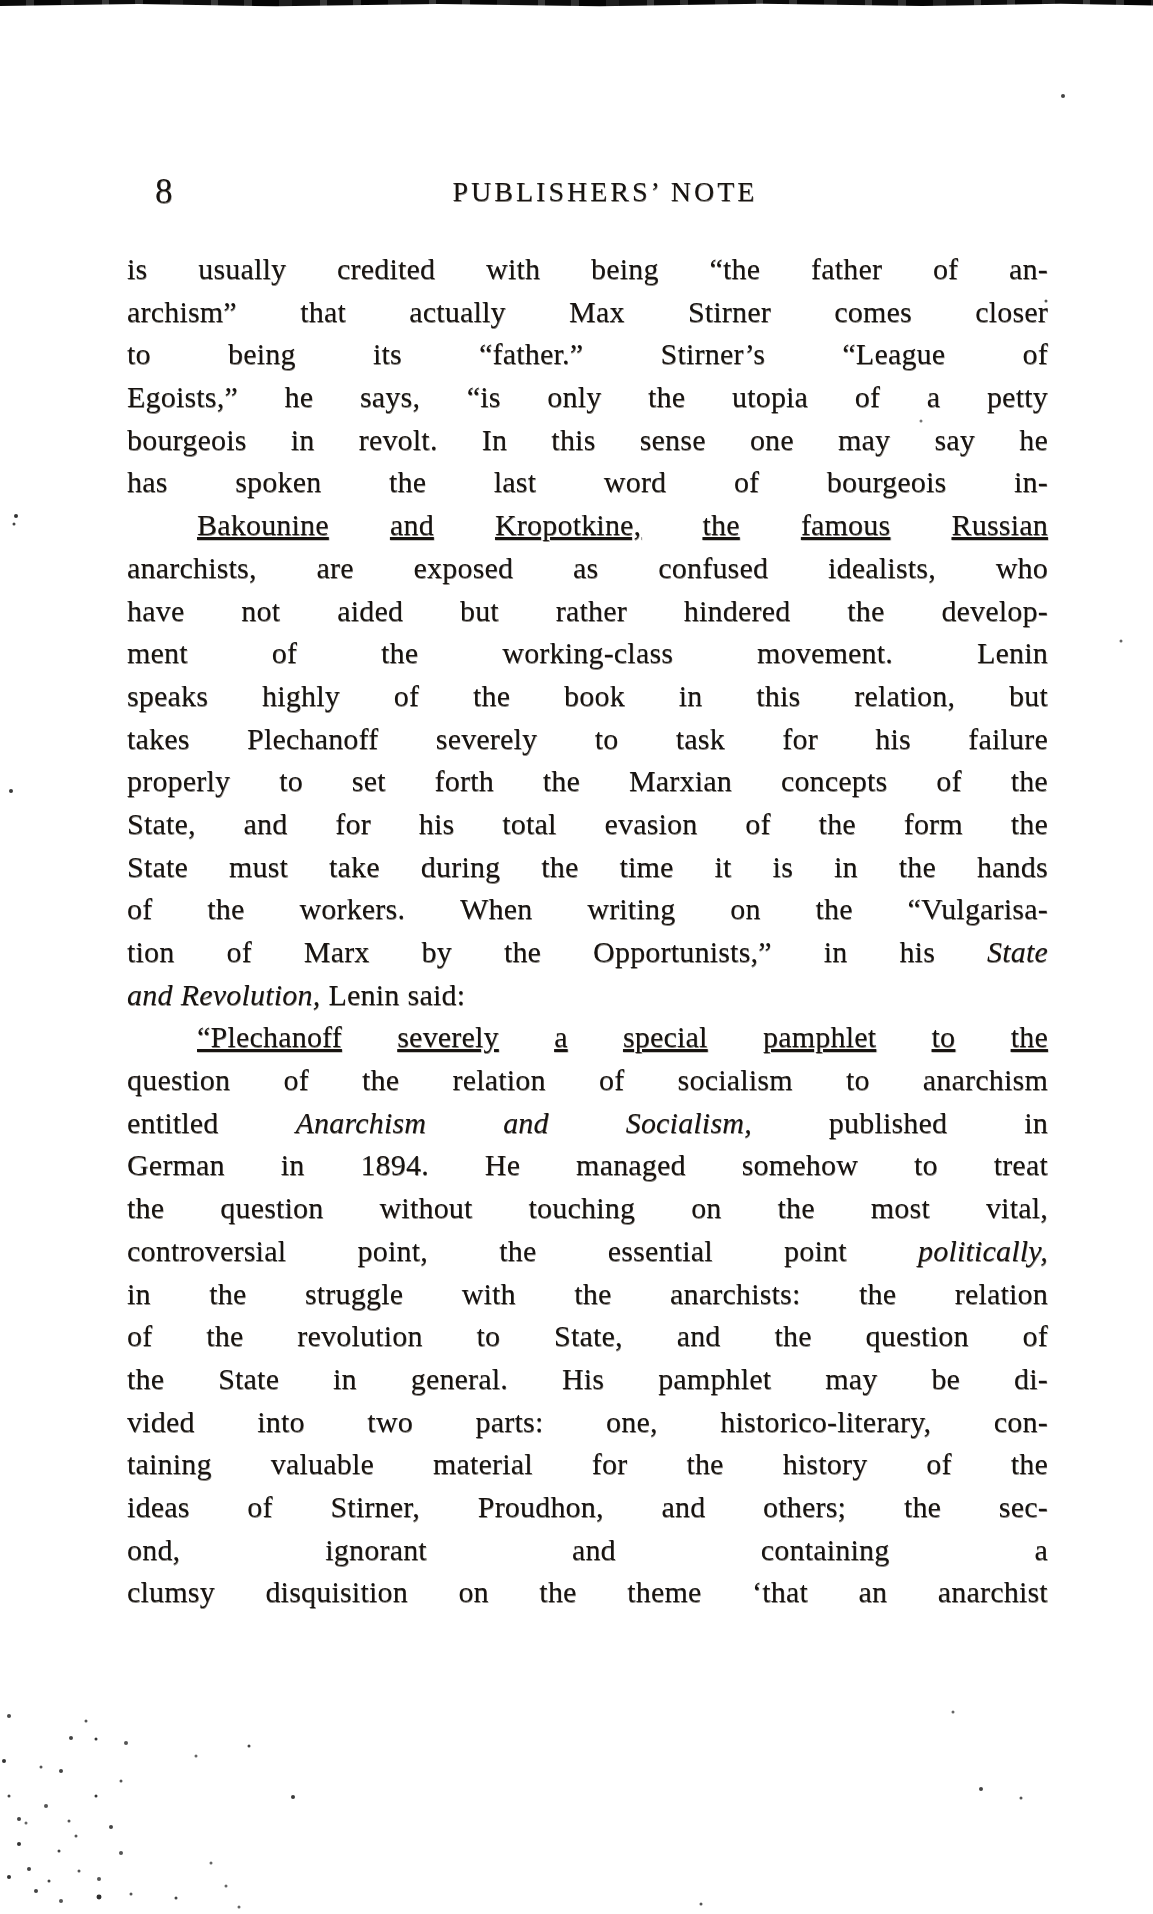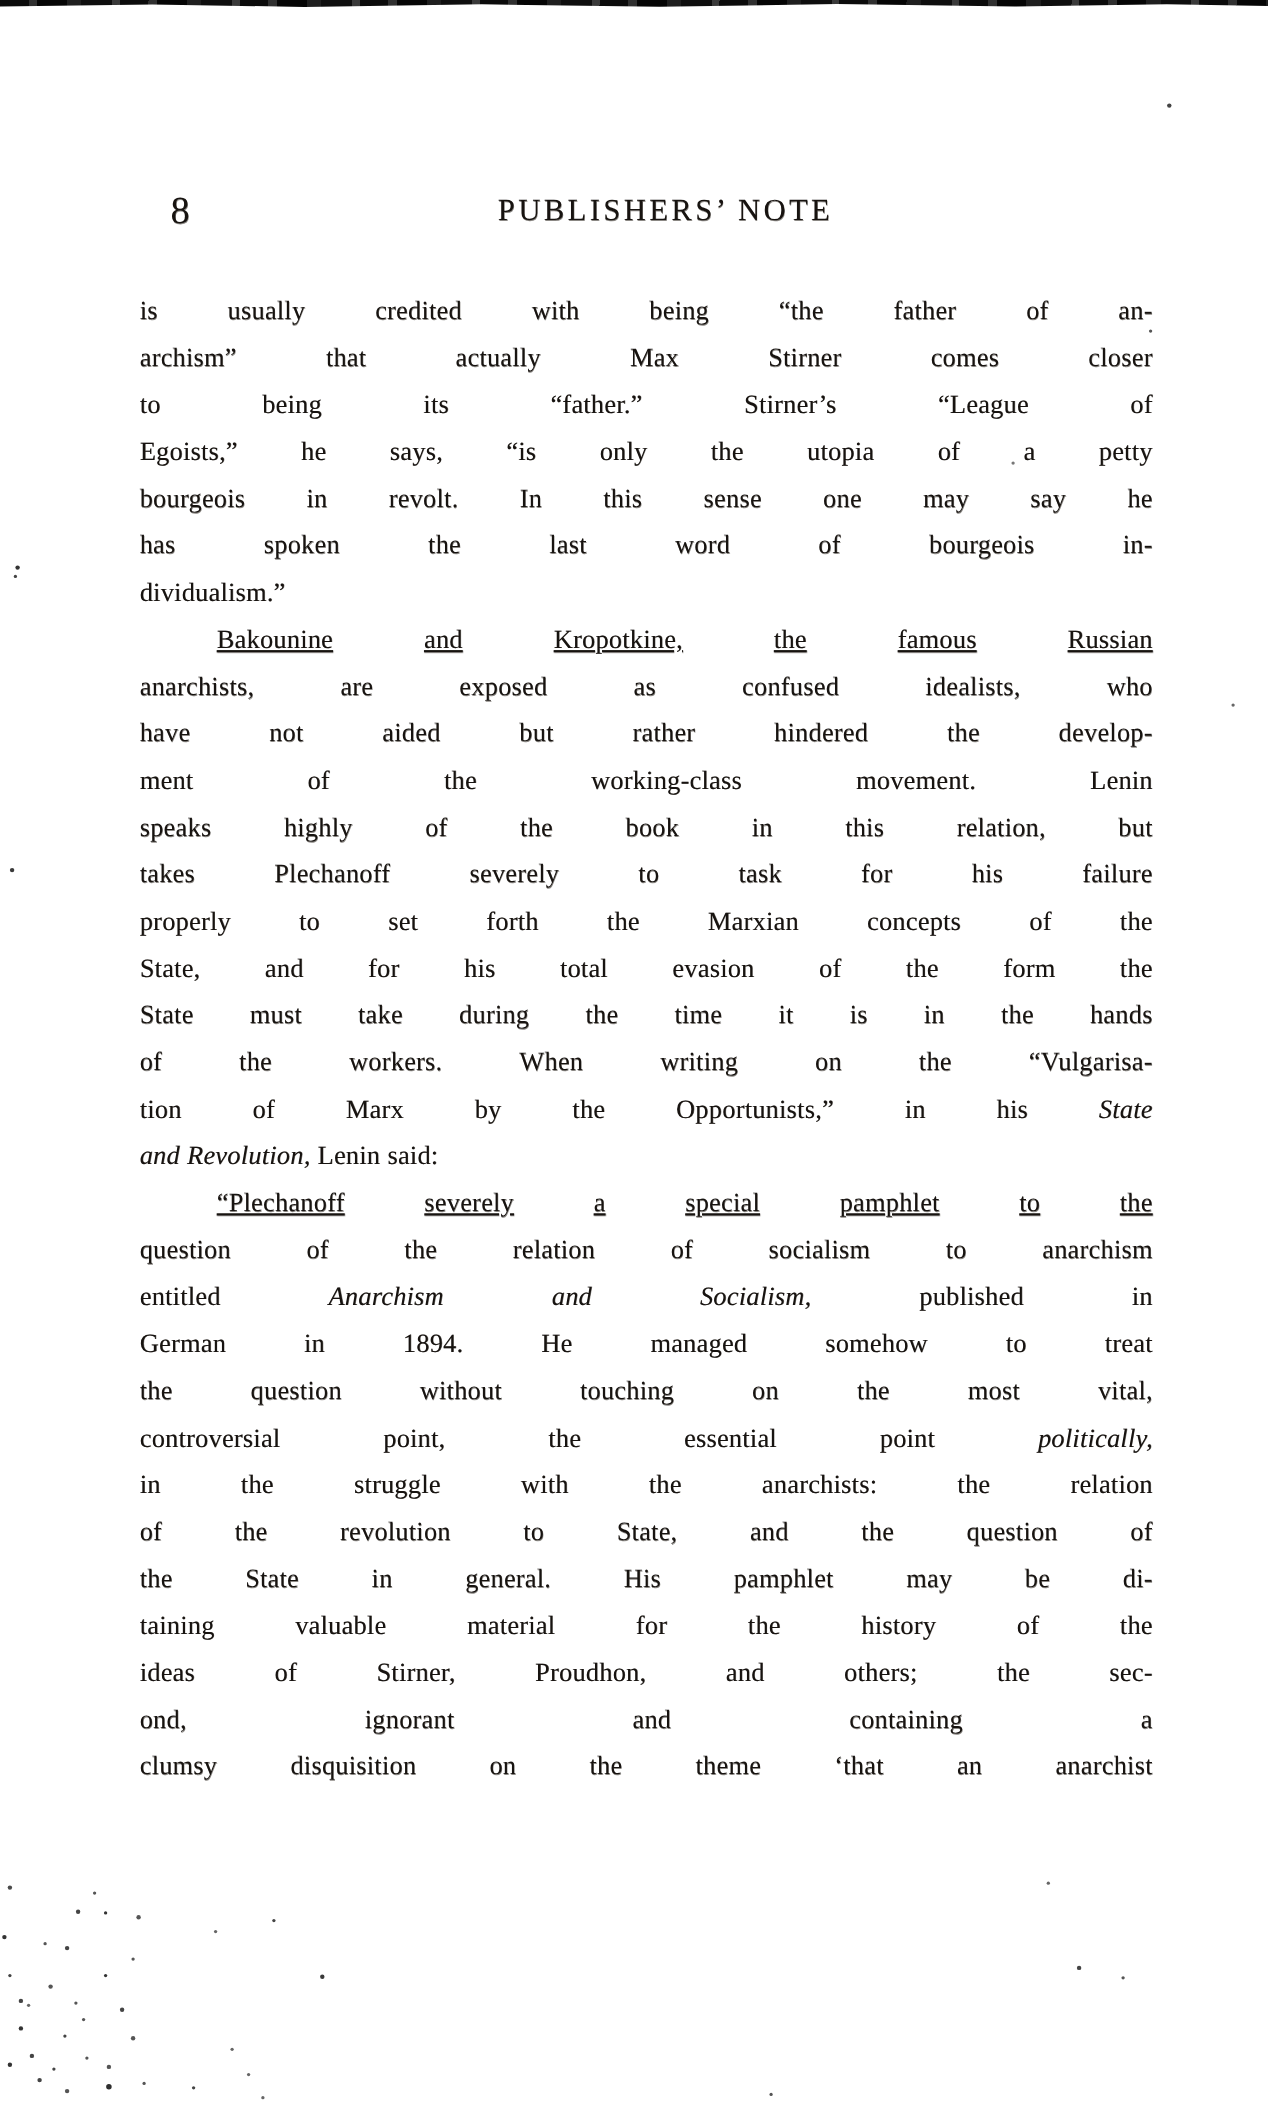--- a/index.html
+++ b/index.html
@@ -49,24 +49,24 @@
     left: 0;
     top: 6px;
     width: 1210px;
     text-align: center;
     font-size: 28px;
     letter-spacing: 3px;
     white-space: nowrap;
   }
   .page-body {
     position: absolute;
-    top: 262px;
+    top: 248px;
     left: 127px;
     width: 921px;
-    font-size: 24px;
+    font-size: 30px;
     line-height: 42.7px;
     letter-spacing: 0.2px;
   }
   .ink {
     text-shadow: 0.4px 0.5px 0.5px rgba(24, 18, 10, 0.5);
   }
   .paragraph { margin: 0; }
   .line {
     display: flex;
     column-gap: 0.27em;
@@ -174,23 +174,20 @@
         <div class="line justified">
           <span class="word">has</span>
           <span class="word">spoken</span>
           <span class="word">the</span>
           <span class="word">last</span>
           <span class="word">word</span>
           <span class="word">of</span>
           <span class="word">bourgeois</span>
           <span class="word">in-</span>
         </div>
-        <div class="line">
-          <span class="word">dividualism.”</span>
-        </div>
       </div>
       <div class="paragraph">
         <div class="line justified indented">
           <span class="word">Bakounine</span>
           <span class="word">and</span>
           <span class="word">Kropotkine,</span>
           <span class="word">the</span>
           <span class="word">famous</span>
           <span class="word">Russian</span>
         </div>
@@ -388,20 +385,29 @@
           <span class="word">State</span>
           <span class="word">in</span>
           <span class="word">general.</span>
           <span class="word">His</span>
           <span class="word">pamphlet</span>
           <span class="word">may</span>
           <span class="word">be</span>
           <span class="word">di-</span>
         </div>
         <div class="line justified">
+          <span class="word">vided</span>
+          <span class="word">into</span>
+          <span class="word">two</span>
+          <span class="word">parts:</span>
+          <span class="word">one,</span>
+          <span class="word">historico-literary,</span>
+          <span class="word">con-</span>
+        </div>
+        <div class="line justified">
           <span class="word">taining</span>
           <span class="word">valuable</span>
           <span class="word">material</span>
           <span class="word">for</span>
           <span class="word">the</span>
           <span class="word">history</span>
           <span class="word">of</span>
           <span class="word">the</span>
         </div>
         <div class="line justified">

